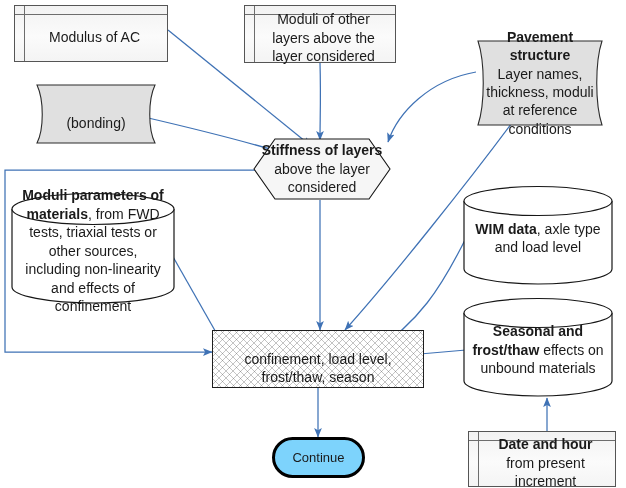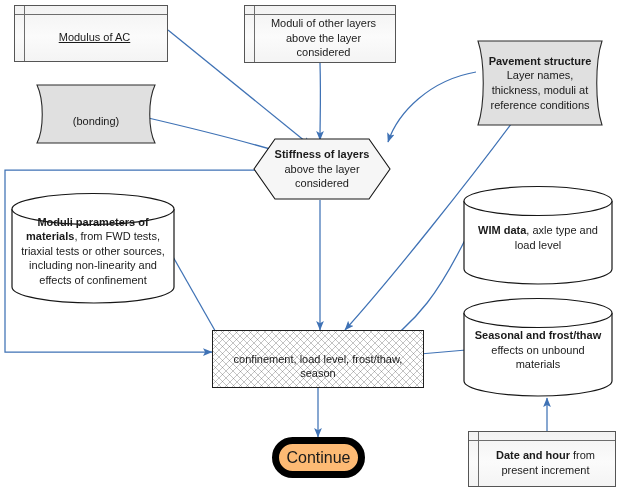--- a/index.html
+++ b/index.html
@@ -23,21 +23,21 @@
     height: 488px;
     pointer-events: none;
   }
   .node {
     position: absolute;
     box-sizing: border-box;
     display: flex;
     align-items: center;
     justify-content: center;
     text-align: center;
-    font-size: 11px;
+    font-size: 14px;
     color: #1a1a1a;
     line-height: 1.32;
   }
   .node .txt { padding: 0 7px; position: relative; z-index: 2; }
   .node b { font-weight: bold; }
 
   
   .storage {
     border: 1px solid #555555;
     background: linear-gradient(to bottom, #f2f2f2 0%, #fbfbfb 55%, #f4f4f4 100%);
@@ -68,24 +68,24 @@
   .hatch {
     border: 1px solid #1e1e1e;
     background-color: #ffffff;
     background-image:
       repeating-linear-gradient(45deg, rgba(60,60,60,.30) 0 0.7px, transparent 0.7px 5px),
       repeating-linear-gradient(-45deg, rgba(60,60,60,.30) 0 0.7px, transparent 0.7px 5px);
   }
 
   
   .term {
-    border: 7px solid #000000;
+    border: 3px solid #000000;
     border-radius: 24px;
-    background: #fdba74;
-    font-size: 16px;
+    background: #7dd3fc;
+    font-size: 13px;
   }
 </style>
 </head>
 <body>
 
 <div id="canvas">
 
   <svg class="edges" viewBox="0 0 626 488">
     <defs>
       <marker id="ah" markerWidth="9" markerHeight="9" refX="7.2" refY="3.1" orient="auto" markerUnits="strokeWidth">
@@ -113,21 +113,21 @@
       <path d="M466,238 C440,290 420,320 372,354"></path>
 
       <path d="M466,350 L374,358"></path>
 
       <path d="M547,432 L547,398"></path>
 
       <path d="M318,388 L318,437"></path>
     </g>
   </svg>
 
-  <div class="node storage" style="left:14px; top:5px; width:154px; height:57px;text-decoration:underline;">
+  <div class="node storage" style="left:14px; top:5px; width:154px; height:57px;">
     <span class="bar-top"></span>
     <span class="bar-left"></span>
     <span class="txt">Modulus of AC</span>
   </div>
 
   <div class="node storage" style="left:244px; top:5px; width:152px; height:58px;">
     <span class="bar-top"></span>
     <span class="bar-left"></span>
     <span class="txt">Moduli of other layers above the layer considered</span>
   </div>

